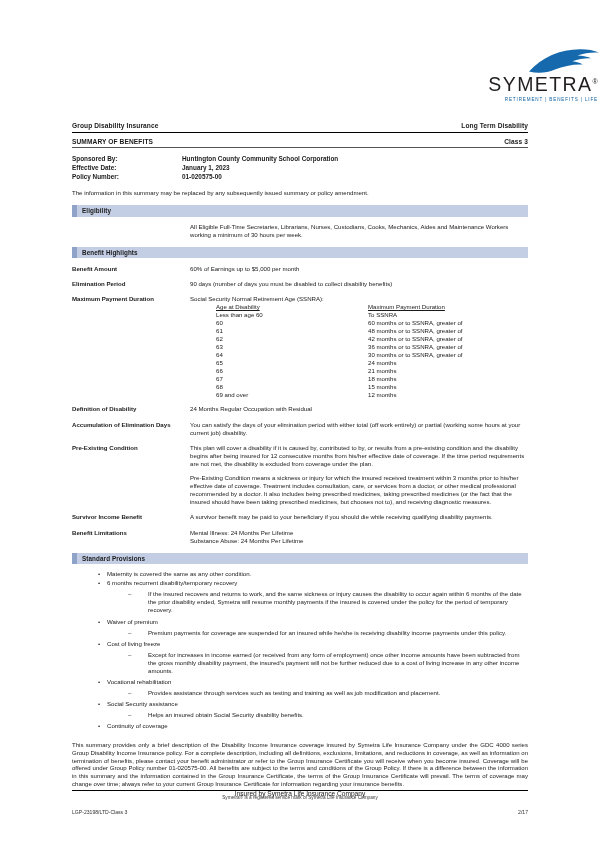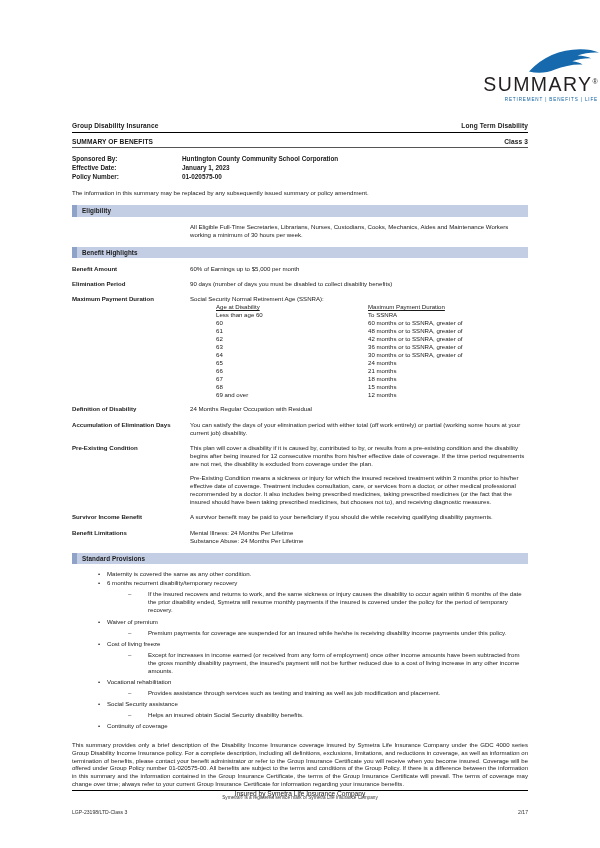--- a/index.html
+++ b/index.html
@@ -201,21 +201,21 @@
 </style>
 </head>
 <body>
 
 <div class="page">
 
   <div class="logo-block">
     <svg class="logo-bird" viewBox="0 0 74 26">
       <path d="M3 23.5 C 16 9, 34 1.5, 54 1.2 C 61 1.1, 68 2.2, 73 4.6 C 66 4.0, 58 5.2, 51.5 7.4 C 57 7.6, 62 8.6, 65.6 10.4 C 59.5 10.0, 52.5 11.1, 46.3 13.3 C 50.6 13.8, 54.2 14.9, 56.6 16.5 C 48 15.9, 37.5 18.0, 29 21.6 C 20.6 25.1, 11.5 25.8, 3 23.5 Z" fill="#1569ac"></path>
     </svg>
-    <div class="logo-word"><span>SUMMARY</span><span class="reg">®</span></div>
+    <div class="logo-word"><span>SYMETRA</span><span class="reg">®</span></div>
     <div class="logo-tag">RETIREMENT | BENEFITS | LIFE</div>
   </div>
 
   <div class="content" style="top:0;">
 
     <div style="height:122px;"></div>
 
     <div class="hdr-row">
       <span>Group Disability Insurance</span>
       <span>Long Term Disability</span>

